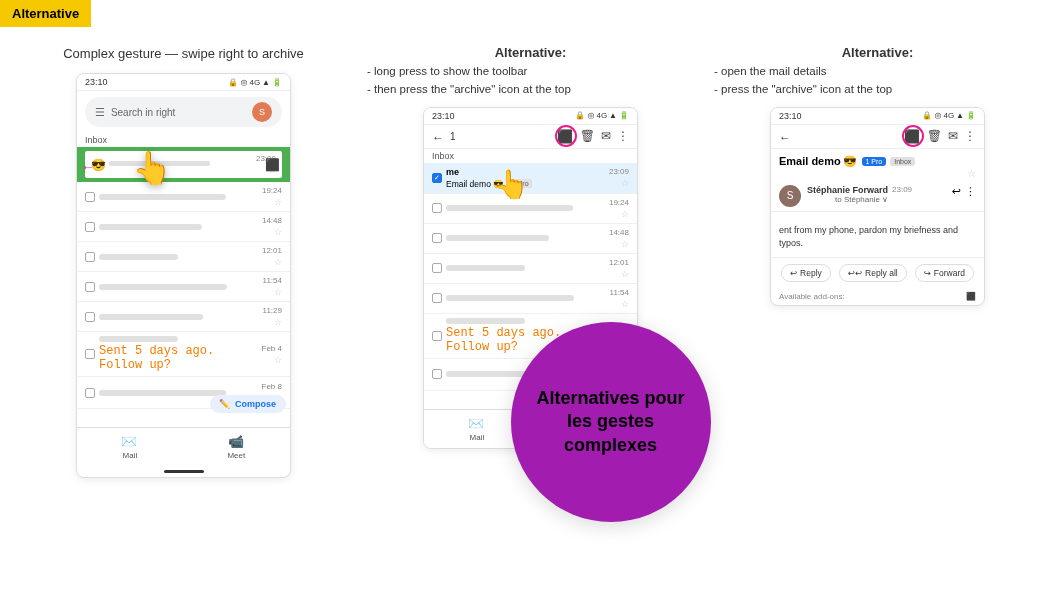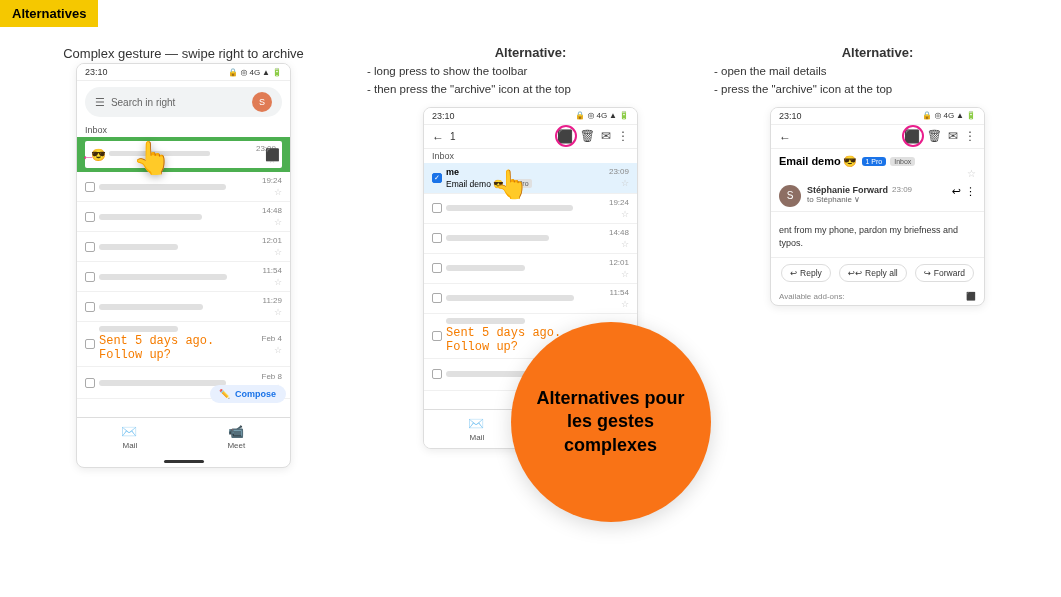--- a/index.html
+++ b/index.html
@@ -40,20 +40,21 @@
       flex-direction: column;
       align-items: center;
       position: relative;
     }
 
     .panel-title {
       font-size: 13px;
       color: #333;
       font-weight: 400;
       text-align: right;
+      margin-bottom: 10px;
       line-height: 1.4;
     }
 
     .panel-alt-title {
       font-size: 13px;
       color: #333;
       font-weight: 600;
       text-align: center;
       width: 100%;
       margin-bottom: 2px;
@@ -360,20 +361,21 @@
 
     .detail-sender-name {
       font-size: 9px;
       font-weight: 600;
       color: #333;
     }
 
     .detail-sender-to {
       font-size: 8px;
       color: #666;
+      margin-left: 28px;
     }
 
     .detail-time {
       font-size: 8px;
       color: #888;
     }
 
     .detail-body {
       padding: 6px 8px;
       font-size: 9px;
@@ -408,21 +410,21 @@
       padding: 4px 8px;
       font-size: 8px;
       color: #888;
     }
 
     
     .yellow-circle {
       position: absolute;
       width: 200px;
       height: 200px;
-      background: #f97316;
+      background: #a21caf;
       border-radius: 50%;
       display: flex;
       align-items: center;
       justify-content: center;
       text-align: center;
       z-index: 50;
       font-size: 18px;
       font-weight: 800;
       color: #000;
       line-height: 1.3;
@@ -441,21 +443,21 @@
       color: #555;
       font-size: 7px;
       padding: 1px 3px;
       border-radius: 2px;
       margin-left: 3px;
     }
   </style>
 </head>
 <body>
 
-<div id="interactions-badge">Alternatives</div>
+<div id="interactions-badge">Alternative</div>
 
 <div class="main-container">
 
   <div class="panel">
     <div class="panel-title">Complex gesture — swipe right to archive</div>
     <div class="phone-mockup">
 
       <div class="status-bar">
         <span>23:10</span>
         <div class="status-icons">

